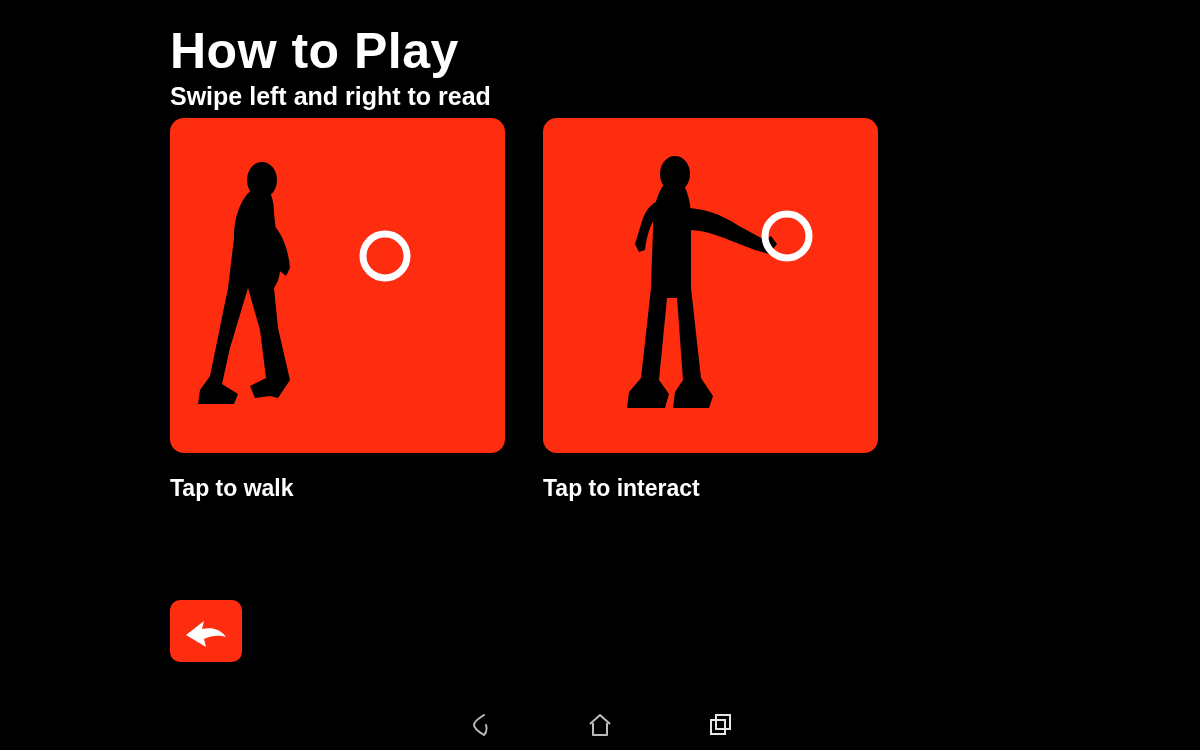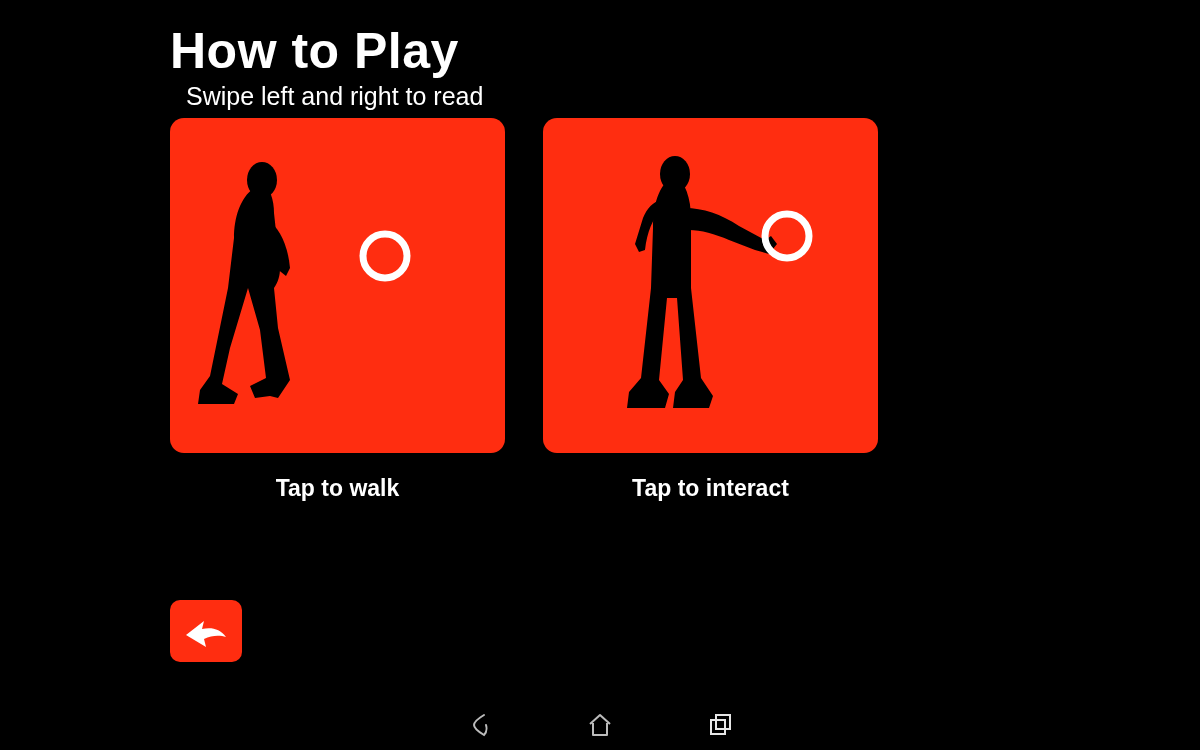--- a/index.html
+++ b/index.html
@@ -24,22 +24,21 @@
     top: 22px;
     font-size: 50px;
     font-weight: 700;
     letter-spacing: 0.5px;
   }
   .subtitle {
     position: absolute;
     left: 170px;
     top: 82px;
     font-size: 25px;
-    font-weight: 400;
-    margin-left: 16px;
+    font-weight: 700;
   }
   .cards {
     position: absolute;
     left: 170px;
     top: 118px;
     display: flex;
     gap: 38px;
     width: 1100px;
     overflow: hidden;
   }
@@ -52,21 +51,20 @@
     height: 335px;
     background: #ff2d10;
     border-radius: 14px;
     position: relative;
     overflow: hidden;
   }
   .caption {
     margin-top: 22px;
     font-size: 23px;
     font-weight: 700;
-    text-align: center;
   }
   .card:nth-child(3) .tile::after {
     content: "";
     position: absolute;
     top: 0; bottom: 0; right: 0;
     width: 80px;
     background: linear-gradient(to right, rgba(0,0,0,0) 0%, rgba(0,0,0,0.9) 100%);
     pointer-events: none;
   }
   .back-btn {

